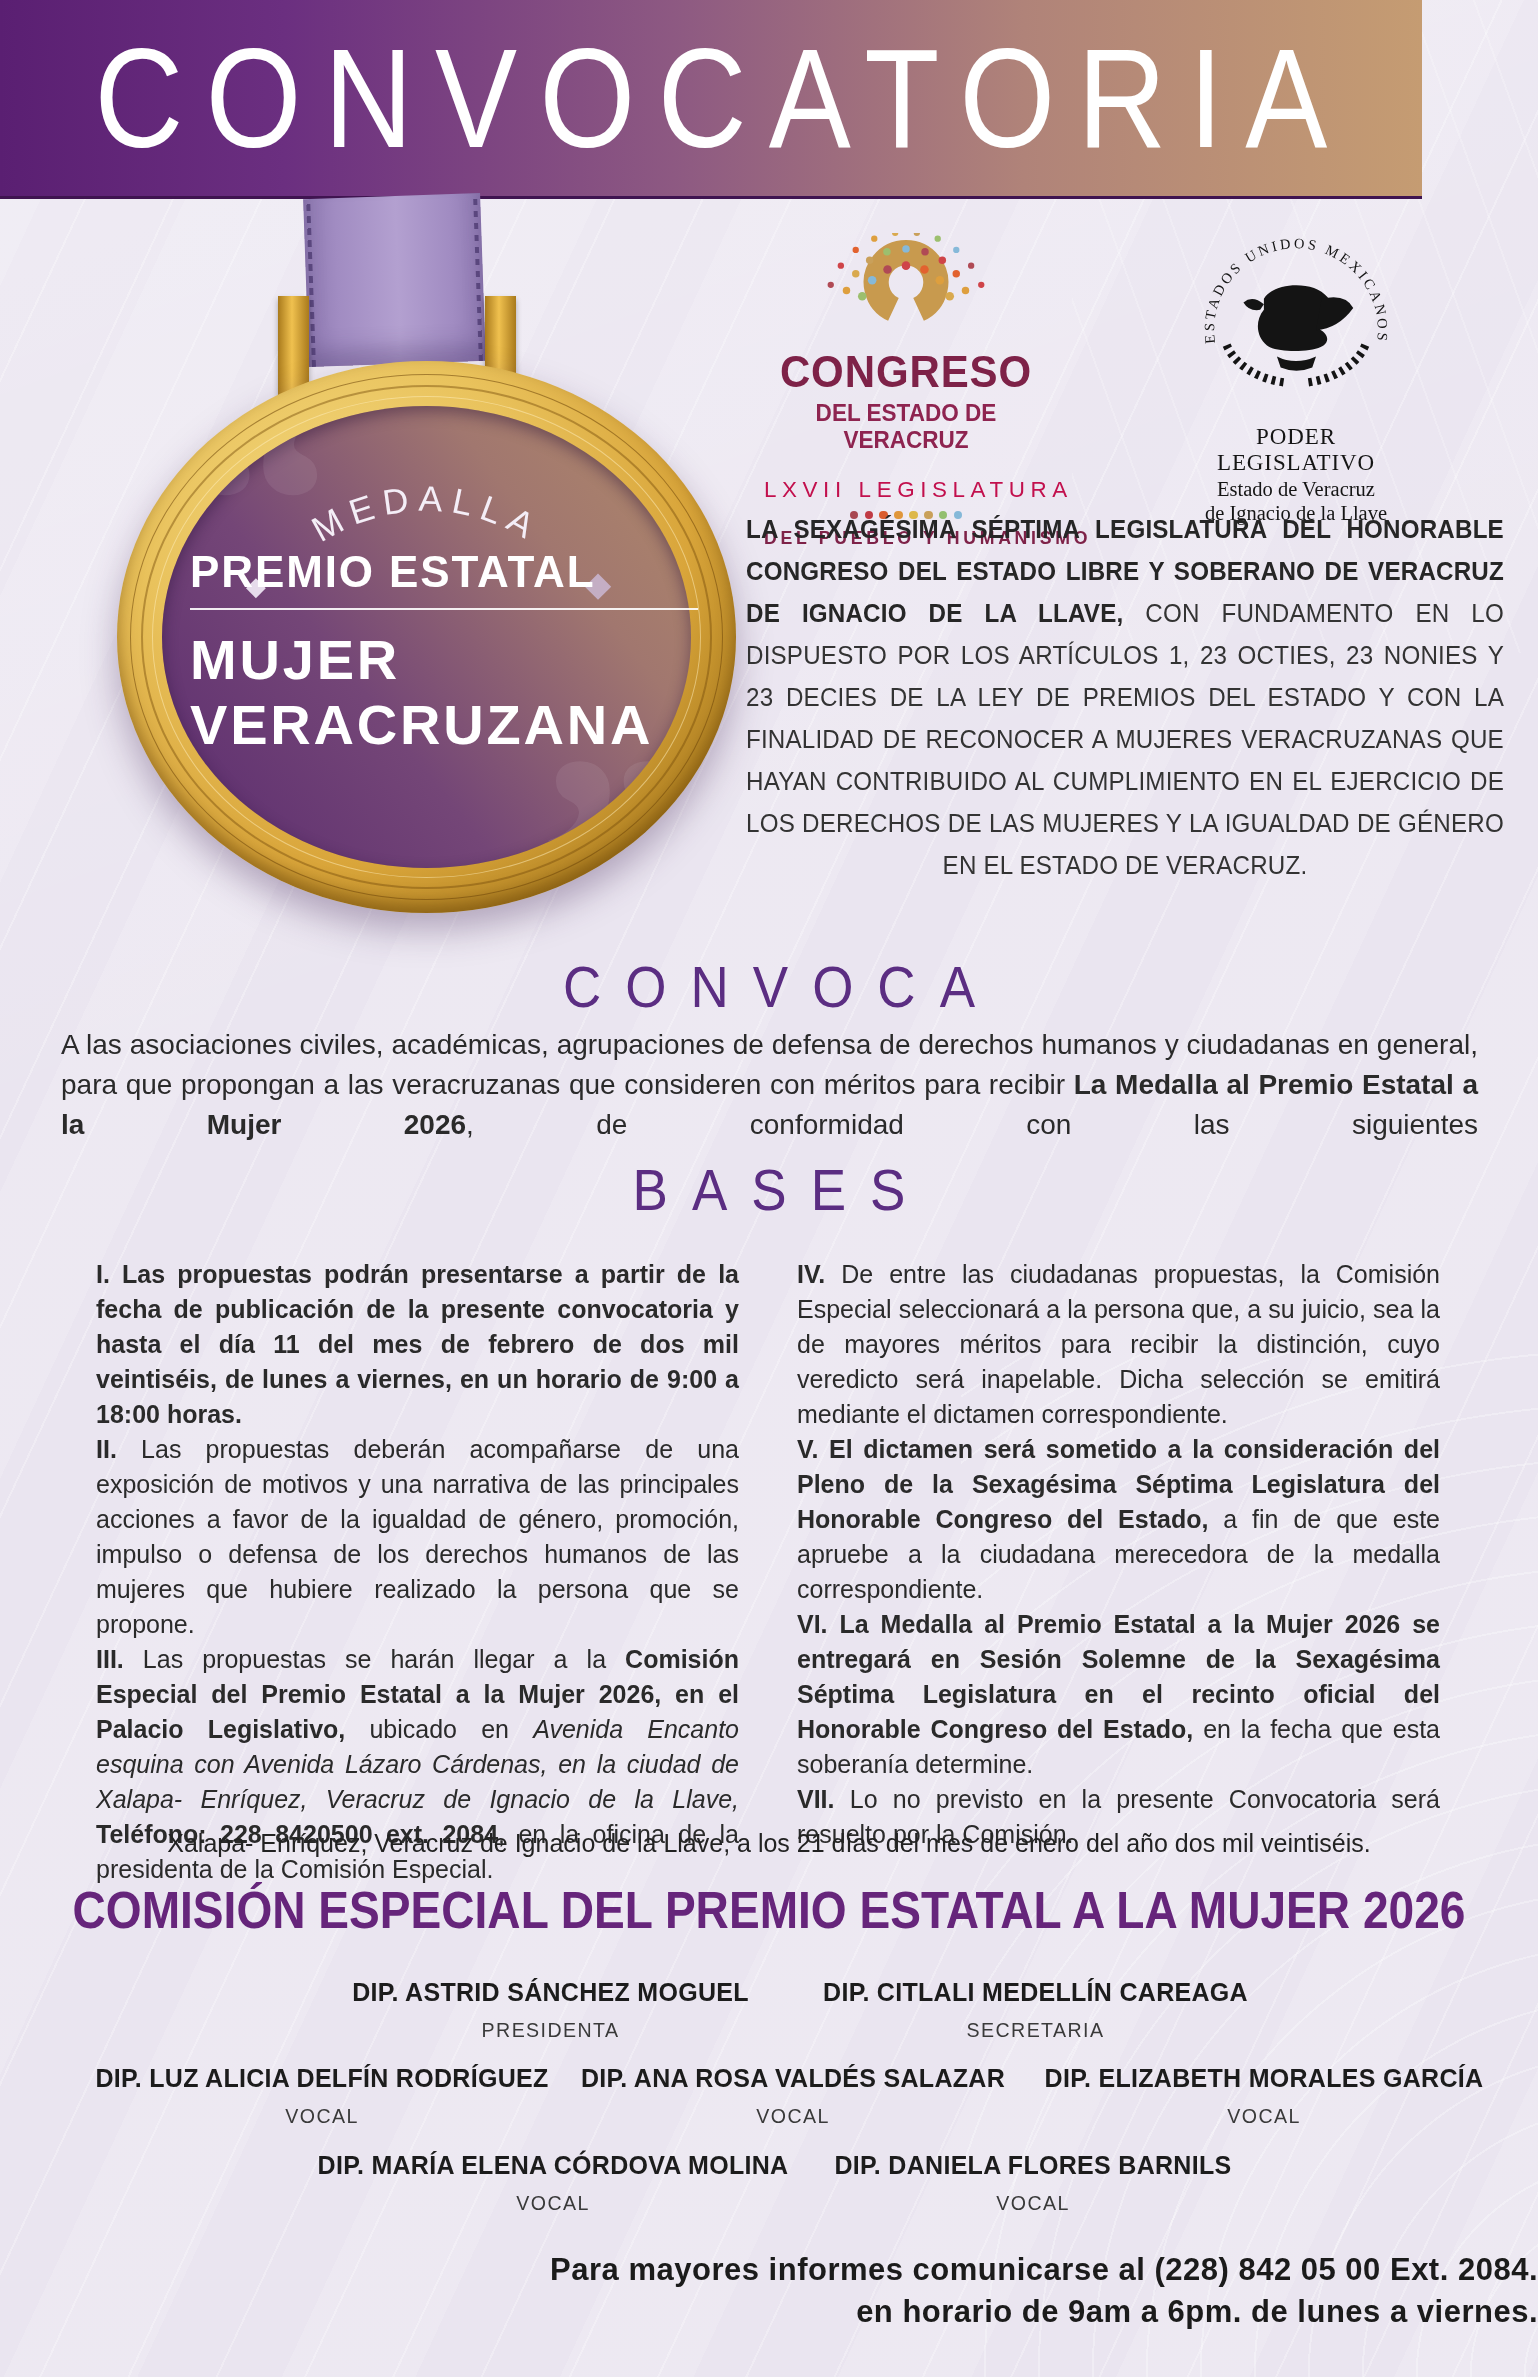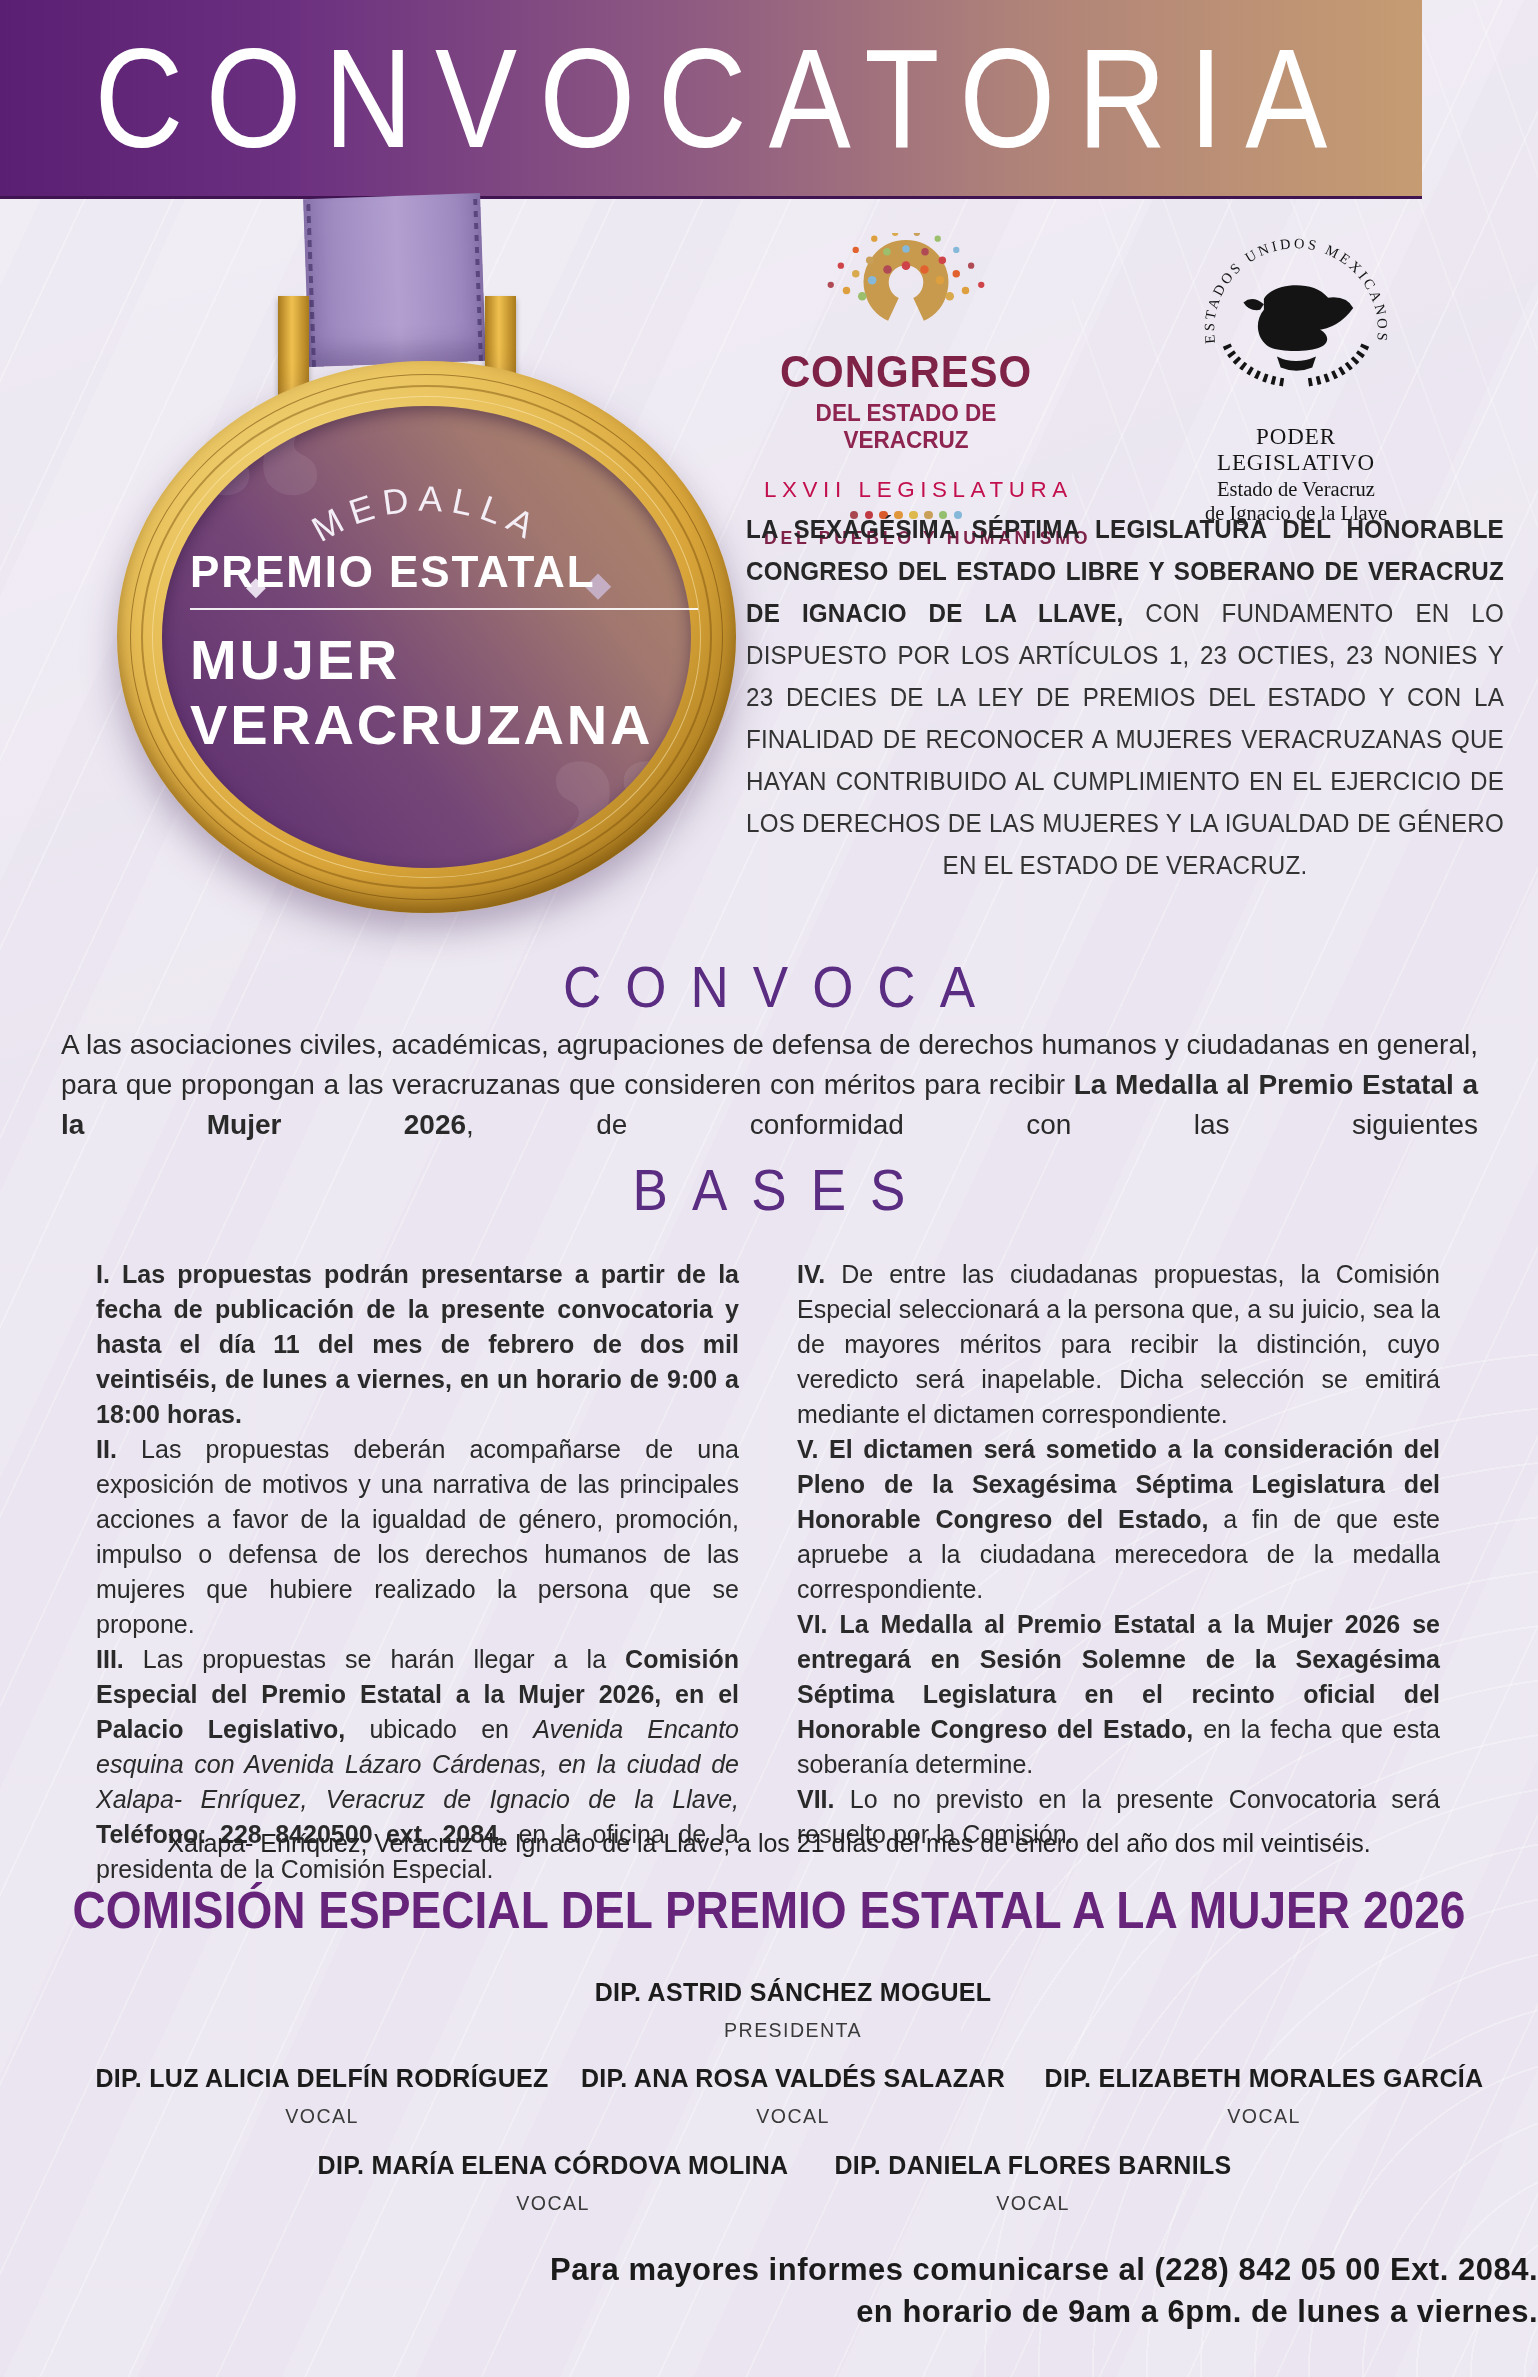--- a/index.html
+++ b/index.html
@@ -246,20 +246,24 @@
 
   <div class="dateline">Xalapa- Enríquez, Veracruz de Ignacio de la Llave, a los 21 días del mes de enero del año dos mil veintiséis.</div>
 
   <div class="committee-heading">COMISIÓN ESPECIAL DEL PREMIO ESTATAL A LA MUJER 2026</div>
   <div class="committee" id="committee-rows">
       <div class="c-row row-0">
         <div class="member">
           <div class="m-name">DIP. ASTRID SÁNCHEZ MOGUEL</div>
           <div class="m-role">PRESIDENTA</div>
         </div>
+        <div class="member">
+          <div class="m-name">DIP. CITLALI MEDELLÍN CAREAGA</div>
+          <div class="m-role">SECRETARIA</div>
+        </div>
       </div>
       <div class="c-row row-1">
         <div class="member">
           <div class="m-name">DIP. LUZ ALICIA DELFÍN RODRÍGUEZ</div>
           <div class="m-role">VOCAL</div>
         </div>
         <div class="member">
           <div class="m-name">DIP. ANA ROSA VALDÉS SALAZAR</div>
           <div class="m-role">VOCAL</div>
         </div>

